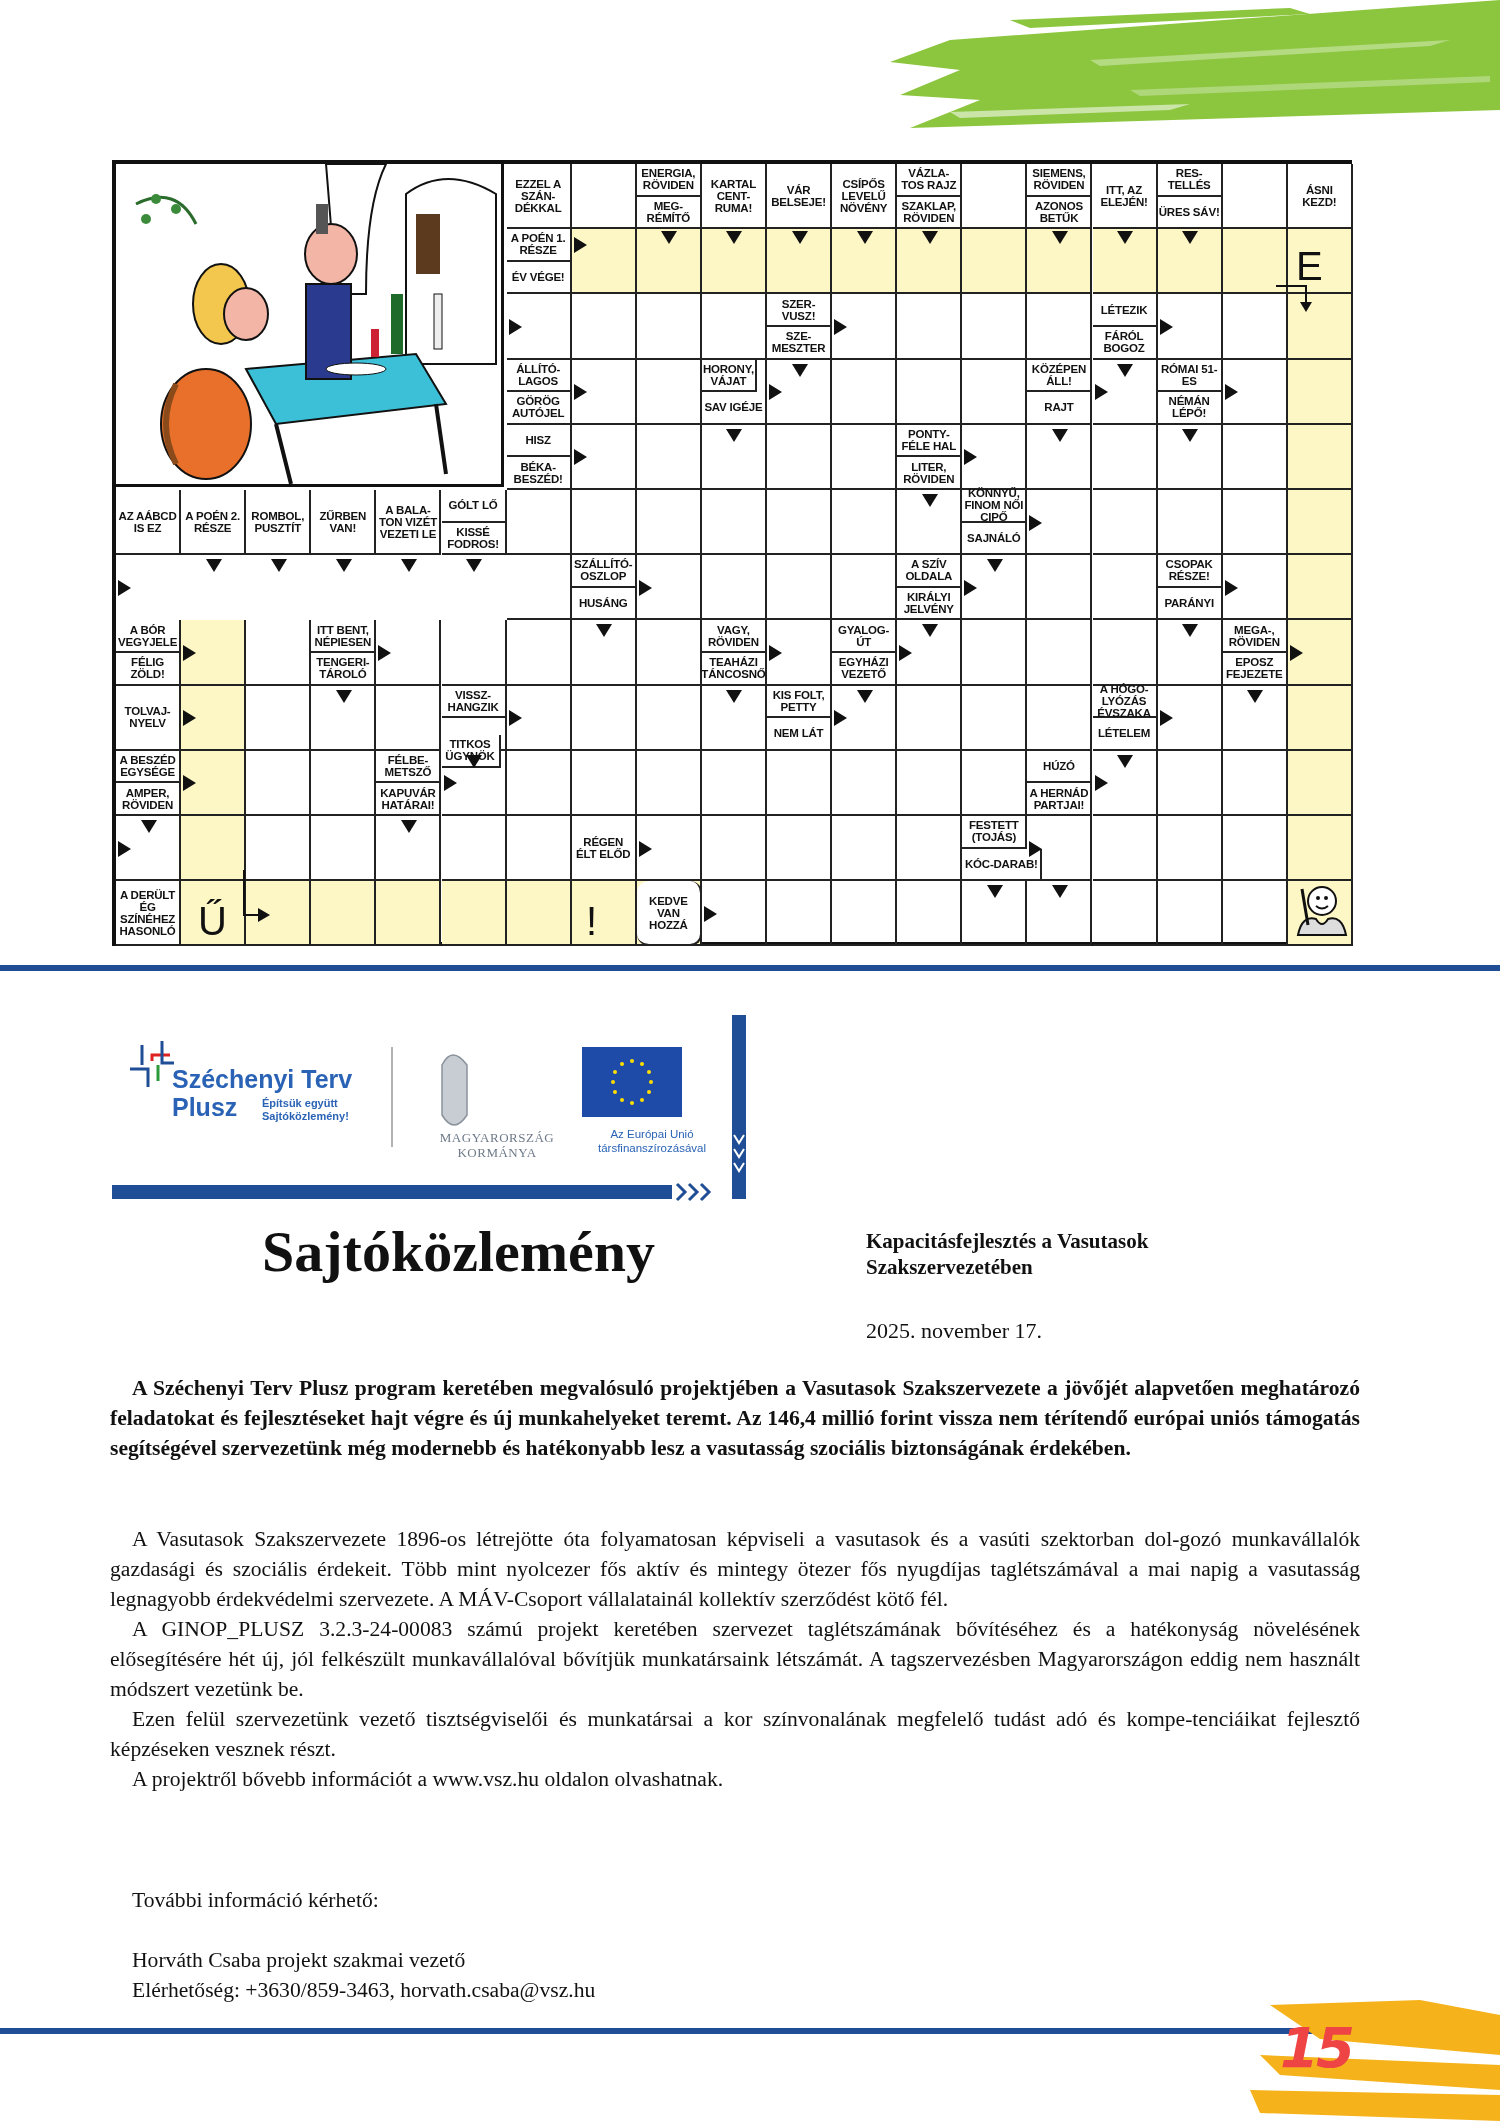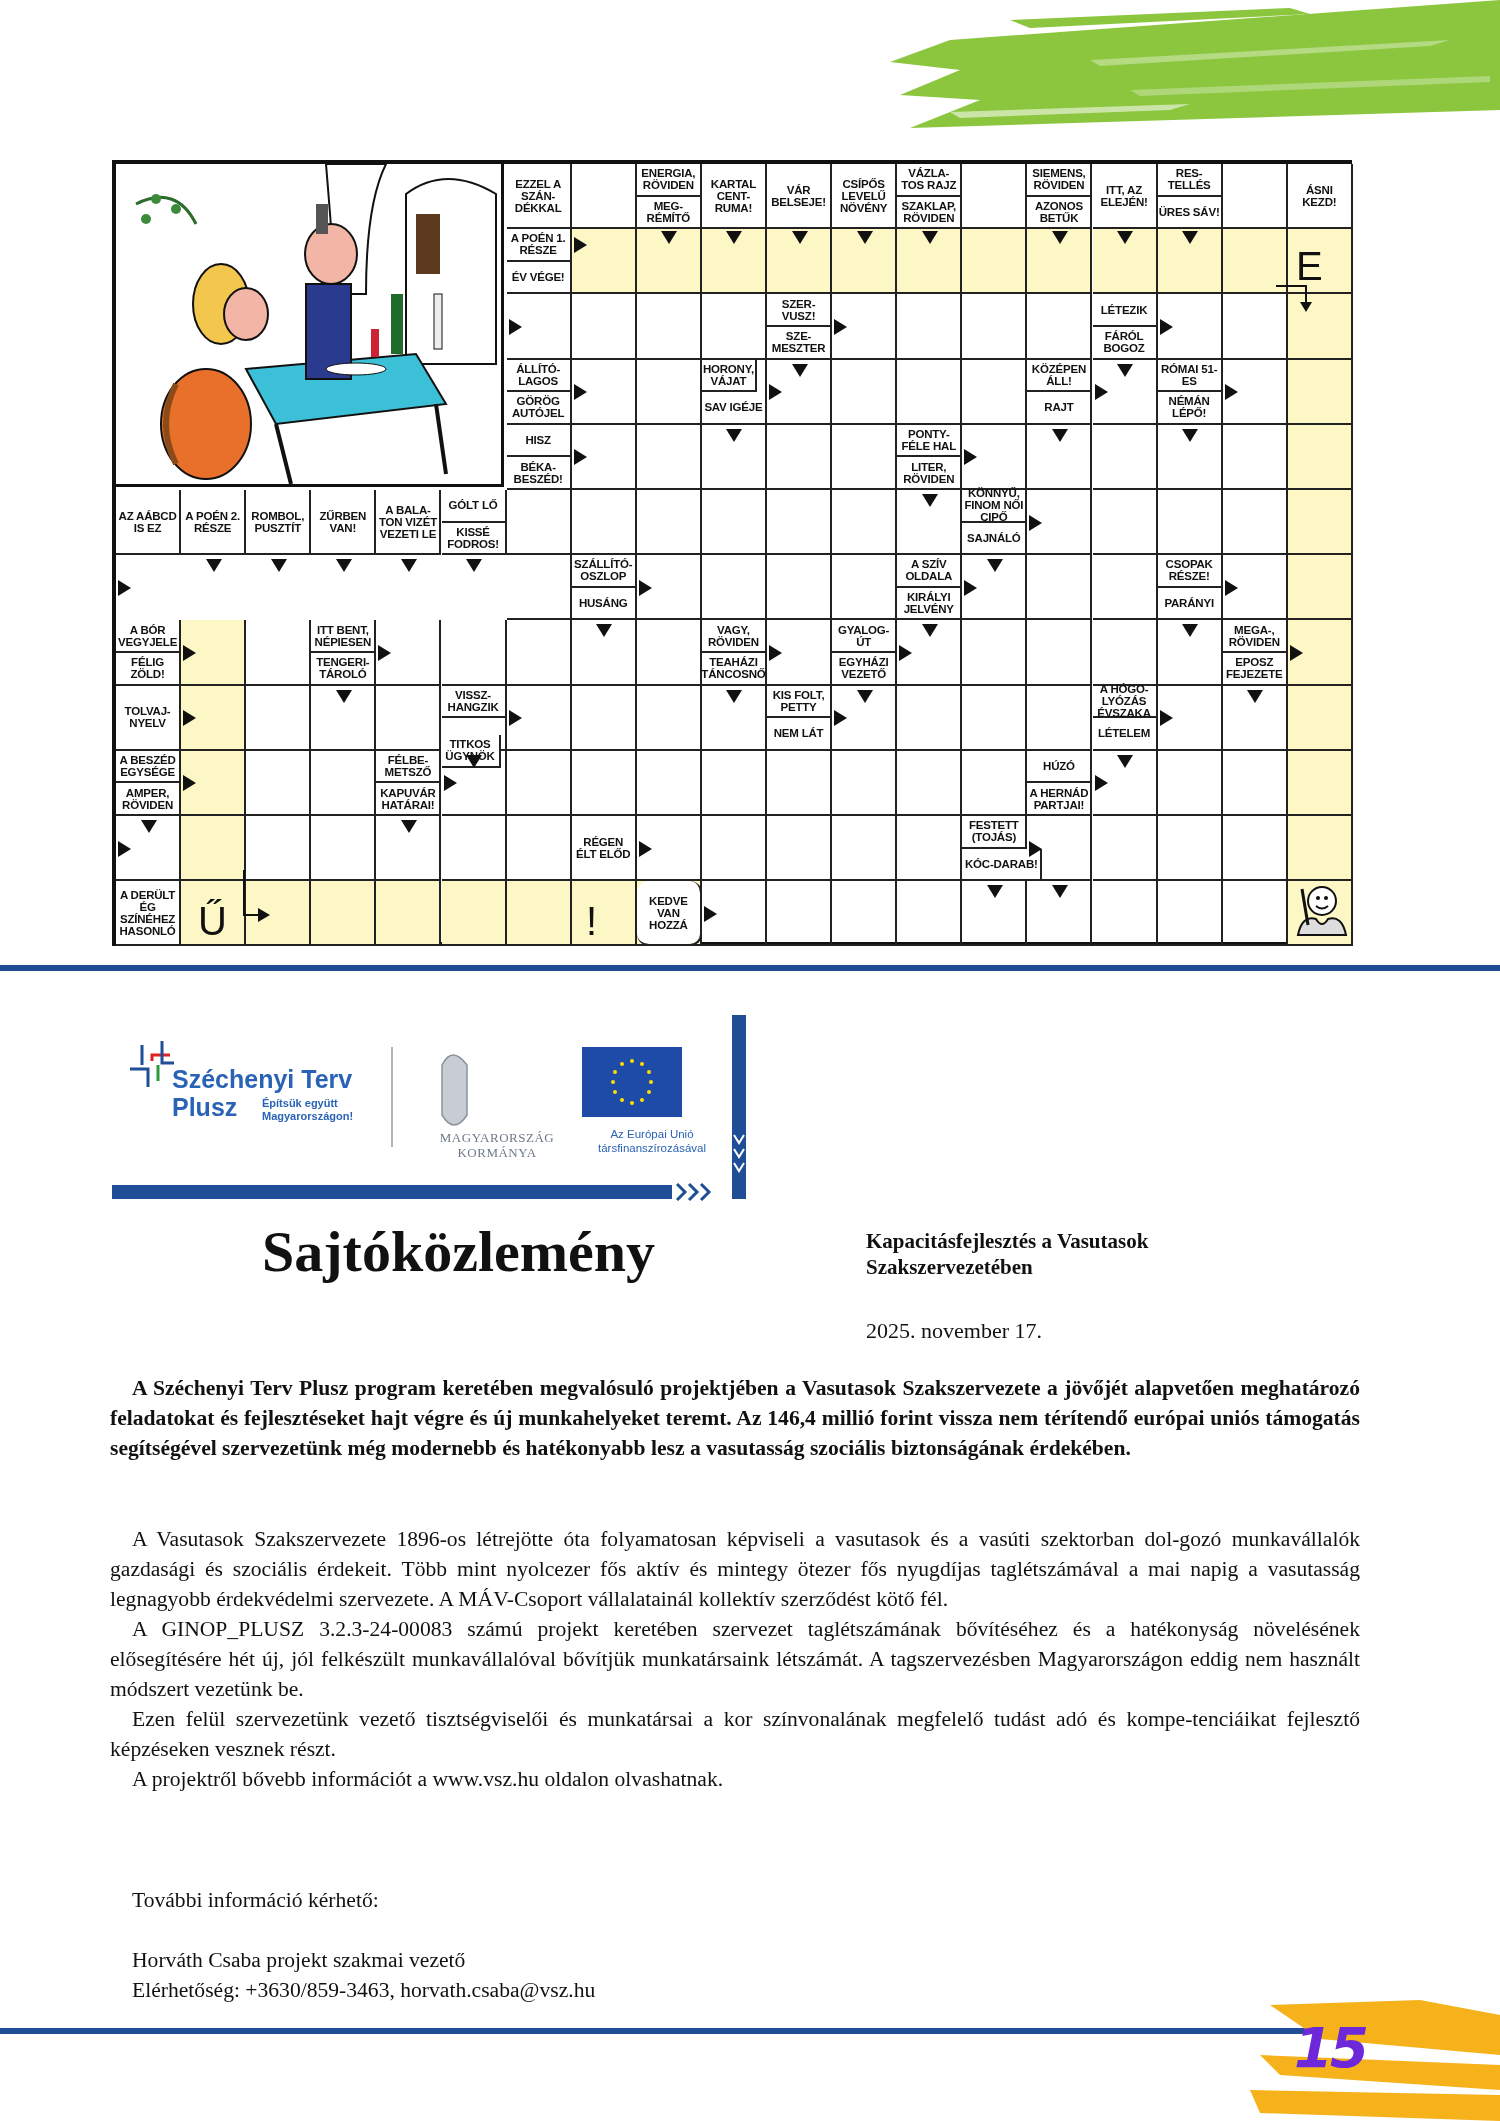--- a/index.html
+++ b/index.html
@@ -33,21 +33,21 @@
   
   .pr-title { position:absolute; left:262px; top:1218px; font-family:"Liberation Serif", serif; font-weight:bold; font-size:58px; color:#111; }
   .pr-subtitle { position:absolute; left:866px; top:1228px; font-family:"Liberation Serif", serif; font-weight:bold; font-size:21px; line-height:26px; color:#111; }
   .pr-date { position:absolute; left:866px; top:1318px; font-family:"Liberation Serif", serif; font-size:22px; color:#111; }
   .lead { position:absolute; left:110px; top:1373px; width:1250px; font-family:"Liberation Serif", serif; font-weight:bold; font-size:21.6px; line-height:30px; text-align:justify; color:#111; }
   .body { position:absolute; left:110px; top:1524px; width:1250px; font-family:"Liberation Serif", serif; font-size:21.6px; line-height:30px; text-align:justify; color:#111; }
   .body p { margin:0; text-indent:22px; }
   .contact { position:absolute; left:132px; font-family:"Liberation Serif", serif; font-size:21.6px; line-height:30px; color:#111; }
 
   .pagenum-wrap { position:absolute; left:1220px; top:1995px; width:280px; height:126px; }
-  .pagenum { position:absolute; left:74px; top:20px; font-family:"DejaVu Sans", sans-serif; font-weight:bold; font-style:italic; font-size:56px; color:#6d28d9; letter-spacing:-3px; }
+  .pagenum { position:absolute; left:60px; top:20px; font-family:"DejaVu Sans", sans-serif; font-weight:bold; font-style:italic; font-size:56px; color:#ef4444; letter-spacing:-3px; }
 </style>
 </head>
 <body>
 
 <div class="banner">
   <svg width="610" height="140" viewBox="0 0 610 140">
     <path d="M60,40 L610,0 L610,110 L20,128 L90,100 L10,95 L70,70 L0,62 Z" fill="#8cc63f"></path>
     <path d="M120,20 L400,8 L420,14 L140,28 Z" fill="#8cc63f"></path>
     <path d="M60,112 L300,104 L280,110 L70,118 Z" fill="#fff" opacity="0.55"></path>
     <path d="M200,60 L560,40 L540,46 L210,66 Z" fill="#fff" opacity="0.35"></path>
@@ -460,21 +460,21 @@
         <circle cx="503" cy="87" r="2"></circle>
         <circle cx="510" cy="79" r="2"></circle>
     </g>
   </svg>
   <div class="szt-name">
     <div>Széchenyi Terv</div>
     <div>Plusz</div>
   </div>
   <div class="szt-tag">
     <div>Építsük együtt</div>
-    <div>Magyarországon!</div>
+    <div>Sajtóközlemény!</div>
   </div>
   <div class="gov">
     <div>MAGYARORSZÁG</div>
     <div>KORMÁNYA</div>
   </div>
   <div class="eu-cap">
     <div>Az Európai Unió</div>
     <div>társfinanszírozásával</div>
   </div>
 </div>

